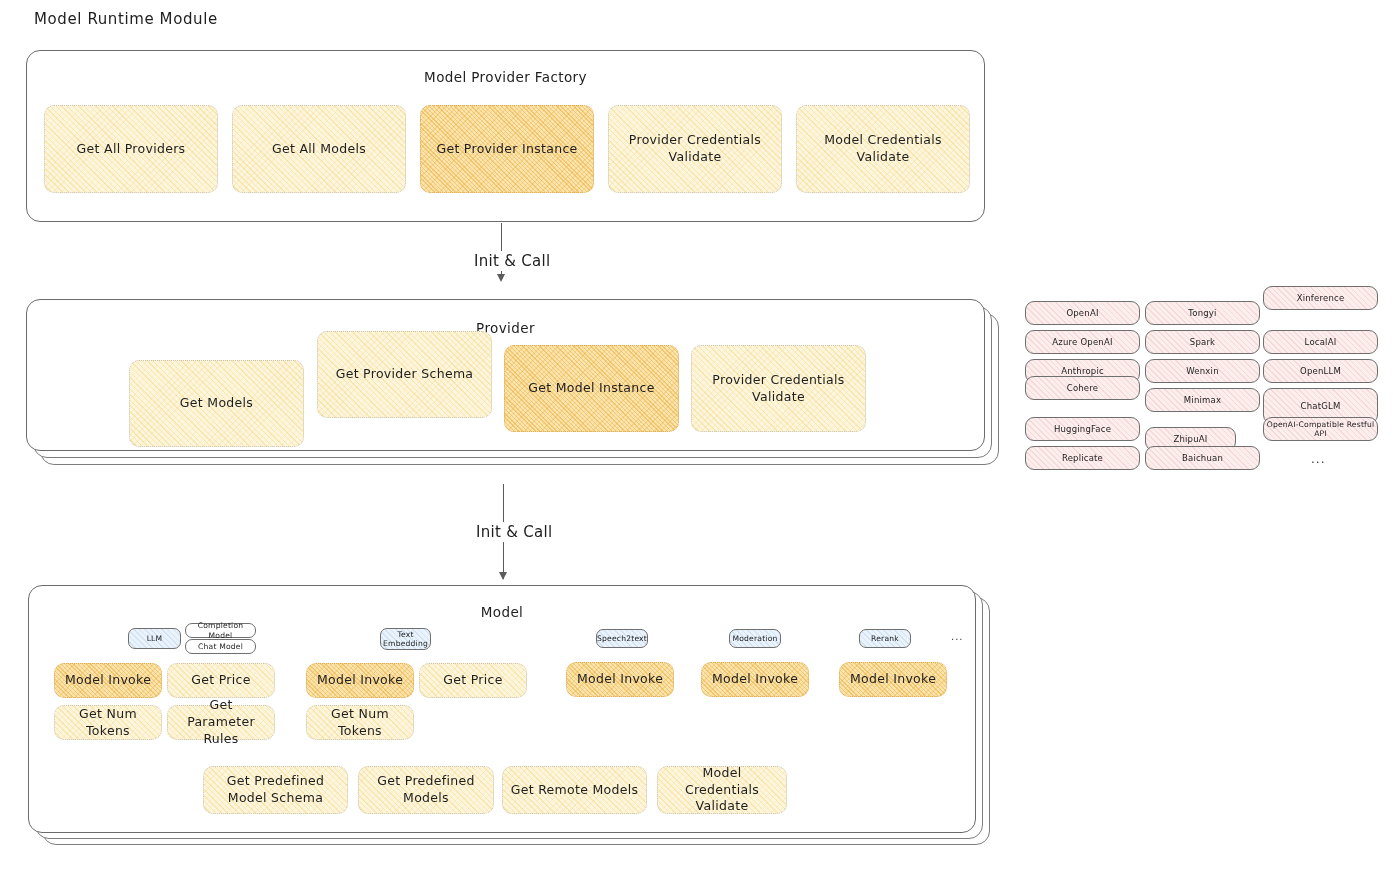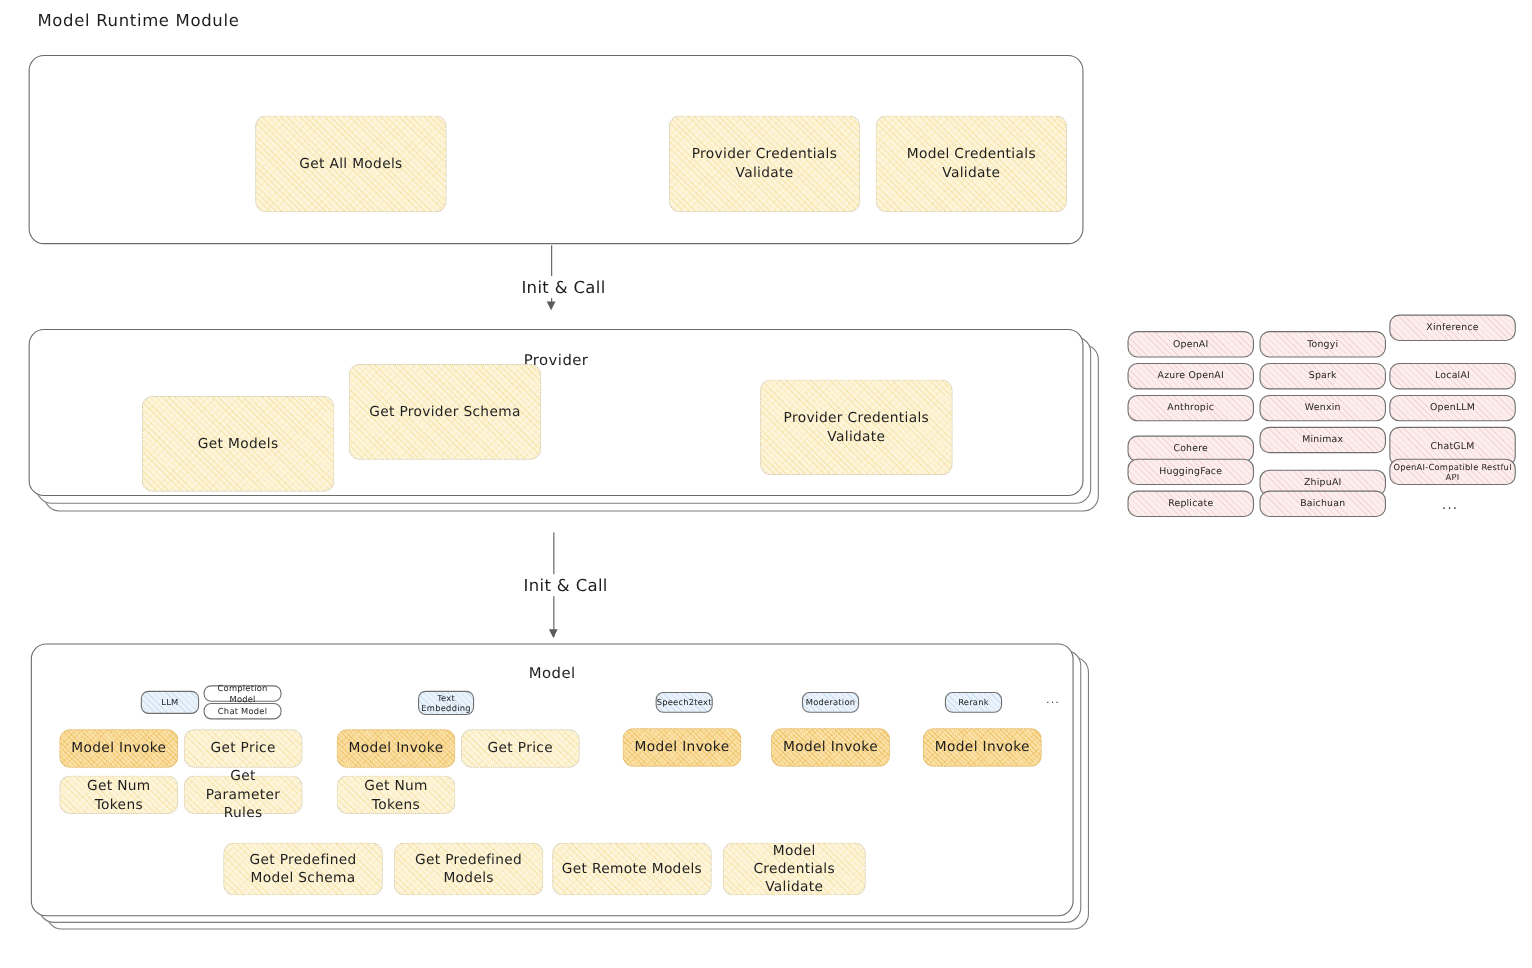--- a/index.html
+++ b/index.html
@@ -137,50 +137,54 @@
   }
 </style>
 </head>
 <body>
 
 <div class="canvas">
 
   <div id="page-title">Model Runtime Module</div>
 
   <div class="panel" style="left:26px;top:50px;width:959px;height:172px;"></div>
-
+  <div class="panel-title" style="left:26px;top:69px;width:959px;">Model Provider Factory</div>
+
+  <div class="mbox" style="left:44px;top:105px;width:174px;height:88px;">Get All Providers</div>
   <div class="mbox" style="left:232px;top:105px;width:174px;height:88px;">Get All Models</div>
+  <div class="mbox hl" style="left:420px;top:105px;width:174px;height:88px;">Get Provider Instance</div>
   <div class="mbox" style="left:608px;top:105px;width:174px;height:88px;">Provider Credentials Validate</div>
   <div class="mbox" style="left:796px;top:105px;width:174px;height:88px;">Model Credentials Validate</div>
 
   <div class="arrow-line" style="left:501px;top:223px;height:55px;"></div>
   <div class="arrow-head" style="left:497px;top:274px;"></div>
   <div class="arrow-label" style="left:470px;top:251px;">Init &amp; Call</div>
 
   <div class="panel-shadow" style="left:40px;top:313px;width:959px;height:152px;"></div>
   <div class="panel-shadow" style="left:33px;top:306px;width:959px;height:152px;"></div>
   <div class="panel" style="left:26px;top:299px;width:959px;height:152px;"></div>
   <div class="panel-title" style="left:26px;top:320px;width:959px;">Provider</div>
 
   <div class="mbox" style="left:129px;top:360px;width:175px;height:87px;">Get Models</div>
   <div class="mbox" style="left:317px;top:331px;width:175px;height:87px;">Get Provider Schema</div>
+  <div class="mbox hl" style="left:504px;top:345px;width:175px;height:87px;">Get Model Instance</div>
   <div class="mbox" style="left:691px;top:345px;width:175px;height:87px;">Provider Credentials Validate</div>
 
   <div class="chip" style="left:1025px;top:301px;width:115px;height:24px;">OpenAI</div>
   <div class="chip" style="left:1025px;top:330px;width:115px;height:24px;">Azure OpenAI</div>
   <div class="chip" style="left:1025px;top:359px;width:115px;height:24px;">Anthropic</div>
-  <div class="chip" style="left:1025px;top:396px;width:115px;height:24px;">Cohere</div>
+  <div class="chip" style="left:1025px;top:376px;width:115px;height:24px;">Cohere</div>
   <div class="chip" style="left:1025px;top:417px;width:115px;height:24px;">HuggingFace</div>
   <div class="chip" style="left:1025px;top:446px;width:115px;height:24px;">Replicate</div>
 
   <div class="chip" style="left:1145px;top:301px;width:115px;height:24px;">Tongyi</div>
   <div class="chip" style="left:1145px;top:330px;width:115px;height:24px;">Spark</div>
   <div class="chip" style="left:1145px;top:359px;width:115px;height:24px;">Wenxin</div>
   <div class="chip" style="left:1145px;top:388px;width:115px;height:24px;">Minimax</div>
-  <div class="chip" style="left:1145px;top:427px;width:115px;height:24px;">ZhipuAI</div>
+  <div class="chip" style="left:1145px;top:427px;width:91px;height:24px;">ZhipuAI</div>
   <div class="chip" style="left:1145px;top:446px;width:115px;height:24px;">Baichuan</div>
 
   <div class="chip" style="left:1263px;top:286px;width:115px;height:24px;">Xinference</div>
   <div class="chip" style="left:1263px;top:330px;width:115px;height:24px;">LocalAI</div>
   <div class="chip" style="left:1263px;top:359px;width:115px;height:24px;">OpenLLM</div>
   <div class="chip" style="left:1263px;top:388px;width:115px;height:36px;">ChatGLM</div>
   <div class="chip" style="left:1263px;top:417px;width:115px;height:24px;font-size:7.6px;">OpenAI-Compatible Restful API</div>
   <div class="ellipsis" style="left:1311px;top:452px;">...</div>
 
   <div class="arrow-line" style="left:503px;top:484px;height:95px;"></div>

